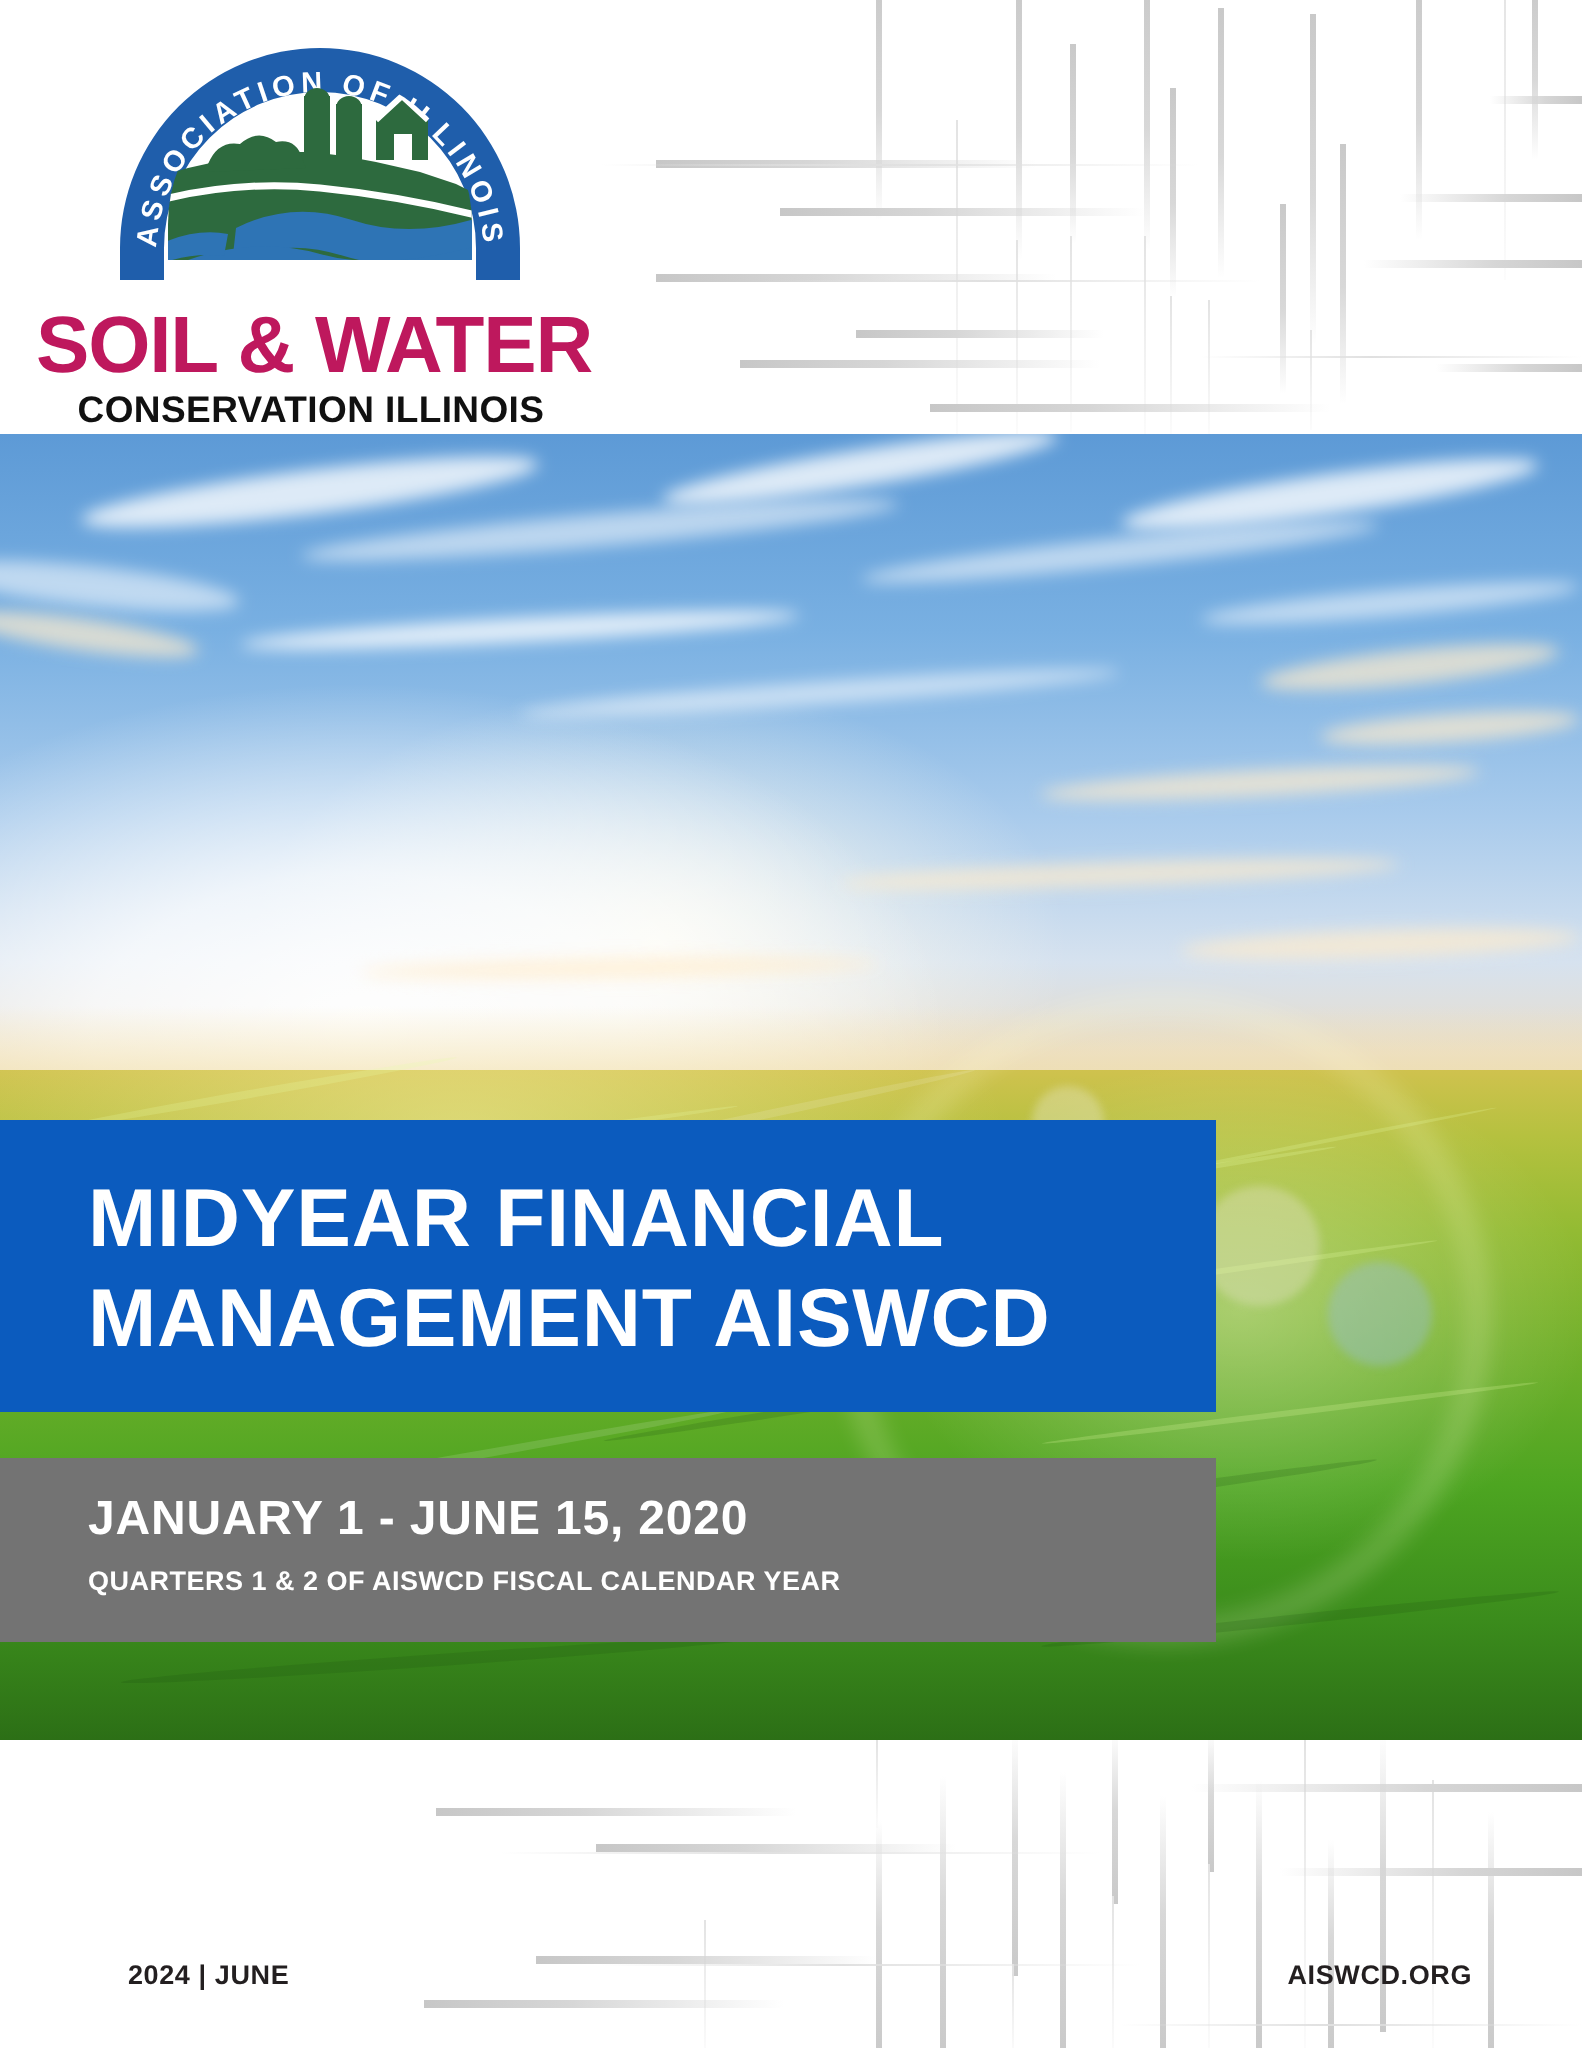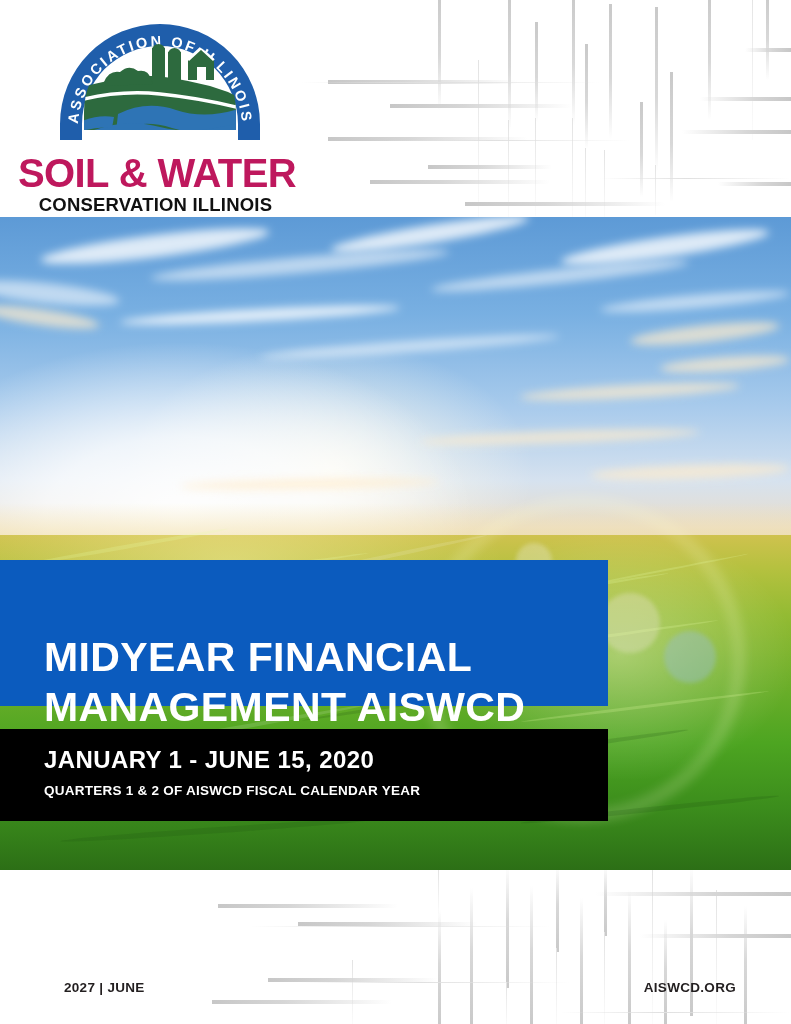--- a/index.html
+++ b/index.html
@@ -114,29 +114,28 @@
   }
   #title-text{
     position:absolute;
     left:44px; top:24px;
     width:548px;
     color:#ffffff;
     font-size:41px;
     font-weight:bold;
     line-height:50px;
     letter-spacing:0.4px;
-    margin-top:48px;
   }
   #title-text .tline{display:block;white-space:nowrap;}
 
   #date-banner{
     position:absolute;
     left:0; top:512px;
     width:608px; height:92px;
-    background:#000000;
+    background:#737373;
   }
   #date-main{
     position:absolute;
     left:44px; top:17px;
     color:#ffffff;
     font-size:24px;
     font-weight:bold;
     letter-spacing:0.4px;
     white-space:nowrap;
   }
@@ -358,16 +357,16 @@
       <div class="hline" style="left:268px;top:108px;width:170px;"></div>
       <div class="hline" style="left:212px;top:130px;width:180px;"></div>
       <div class="hline rev" style="left:596px;top:22px;width:195px;"></div>
       <div class="hline rev" style="left:640px;top:64px;width:151px;"></div>
       <div class="hline thin" style="left:250px;top:56px;width:300px;"></div>
       <div class="hline thin" style="left:300px;top:112px;width:270px;"></div>
       <div class="hline thin" style="left:560px;top:142px;width:231px;"></div>
     </div>
   </div>
 
-  <div id="footer-left">2027 | JUNE</div>
+  <div id="footer-left">2024 | JUNE</div>
   <div id="footer-right">AISWCD.ORG</div>
 
 </div>
 
 </body></html>

